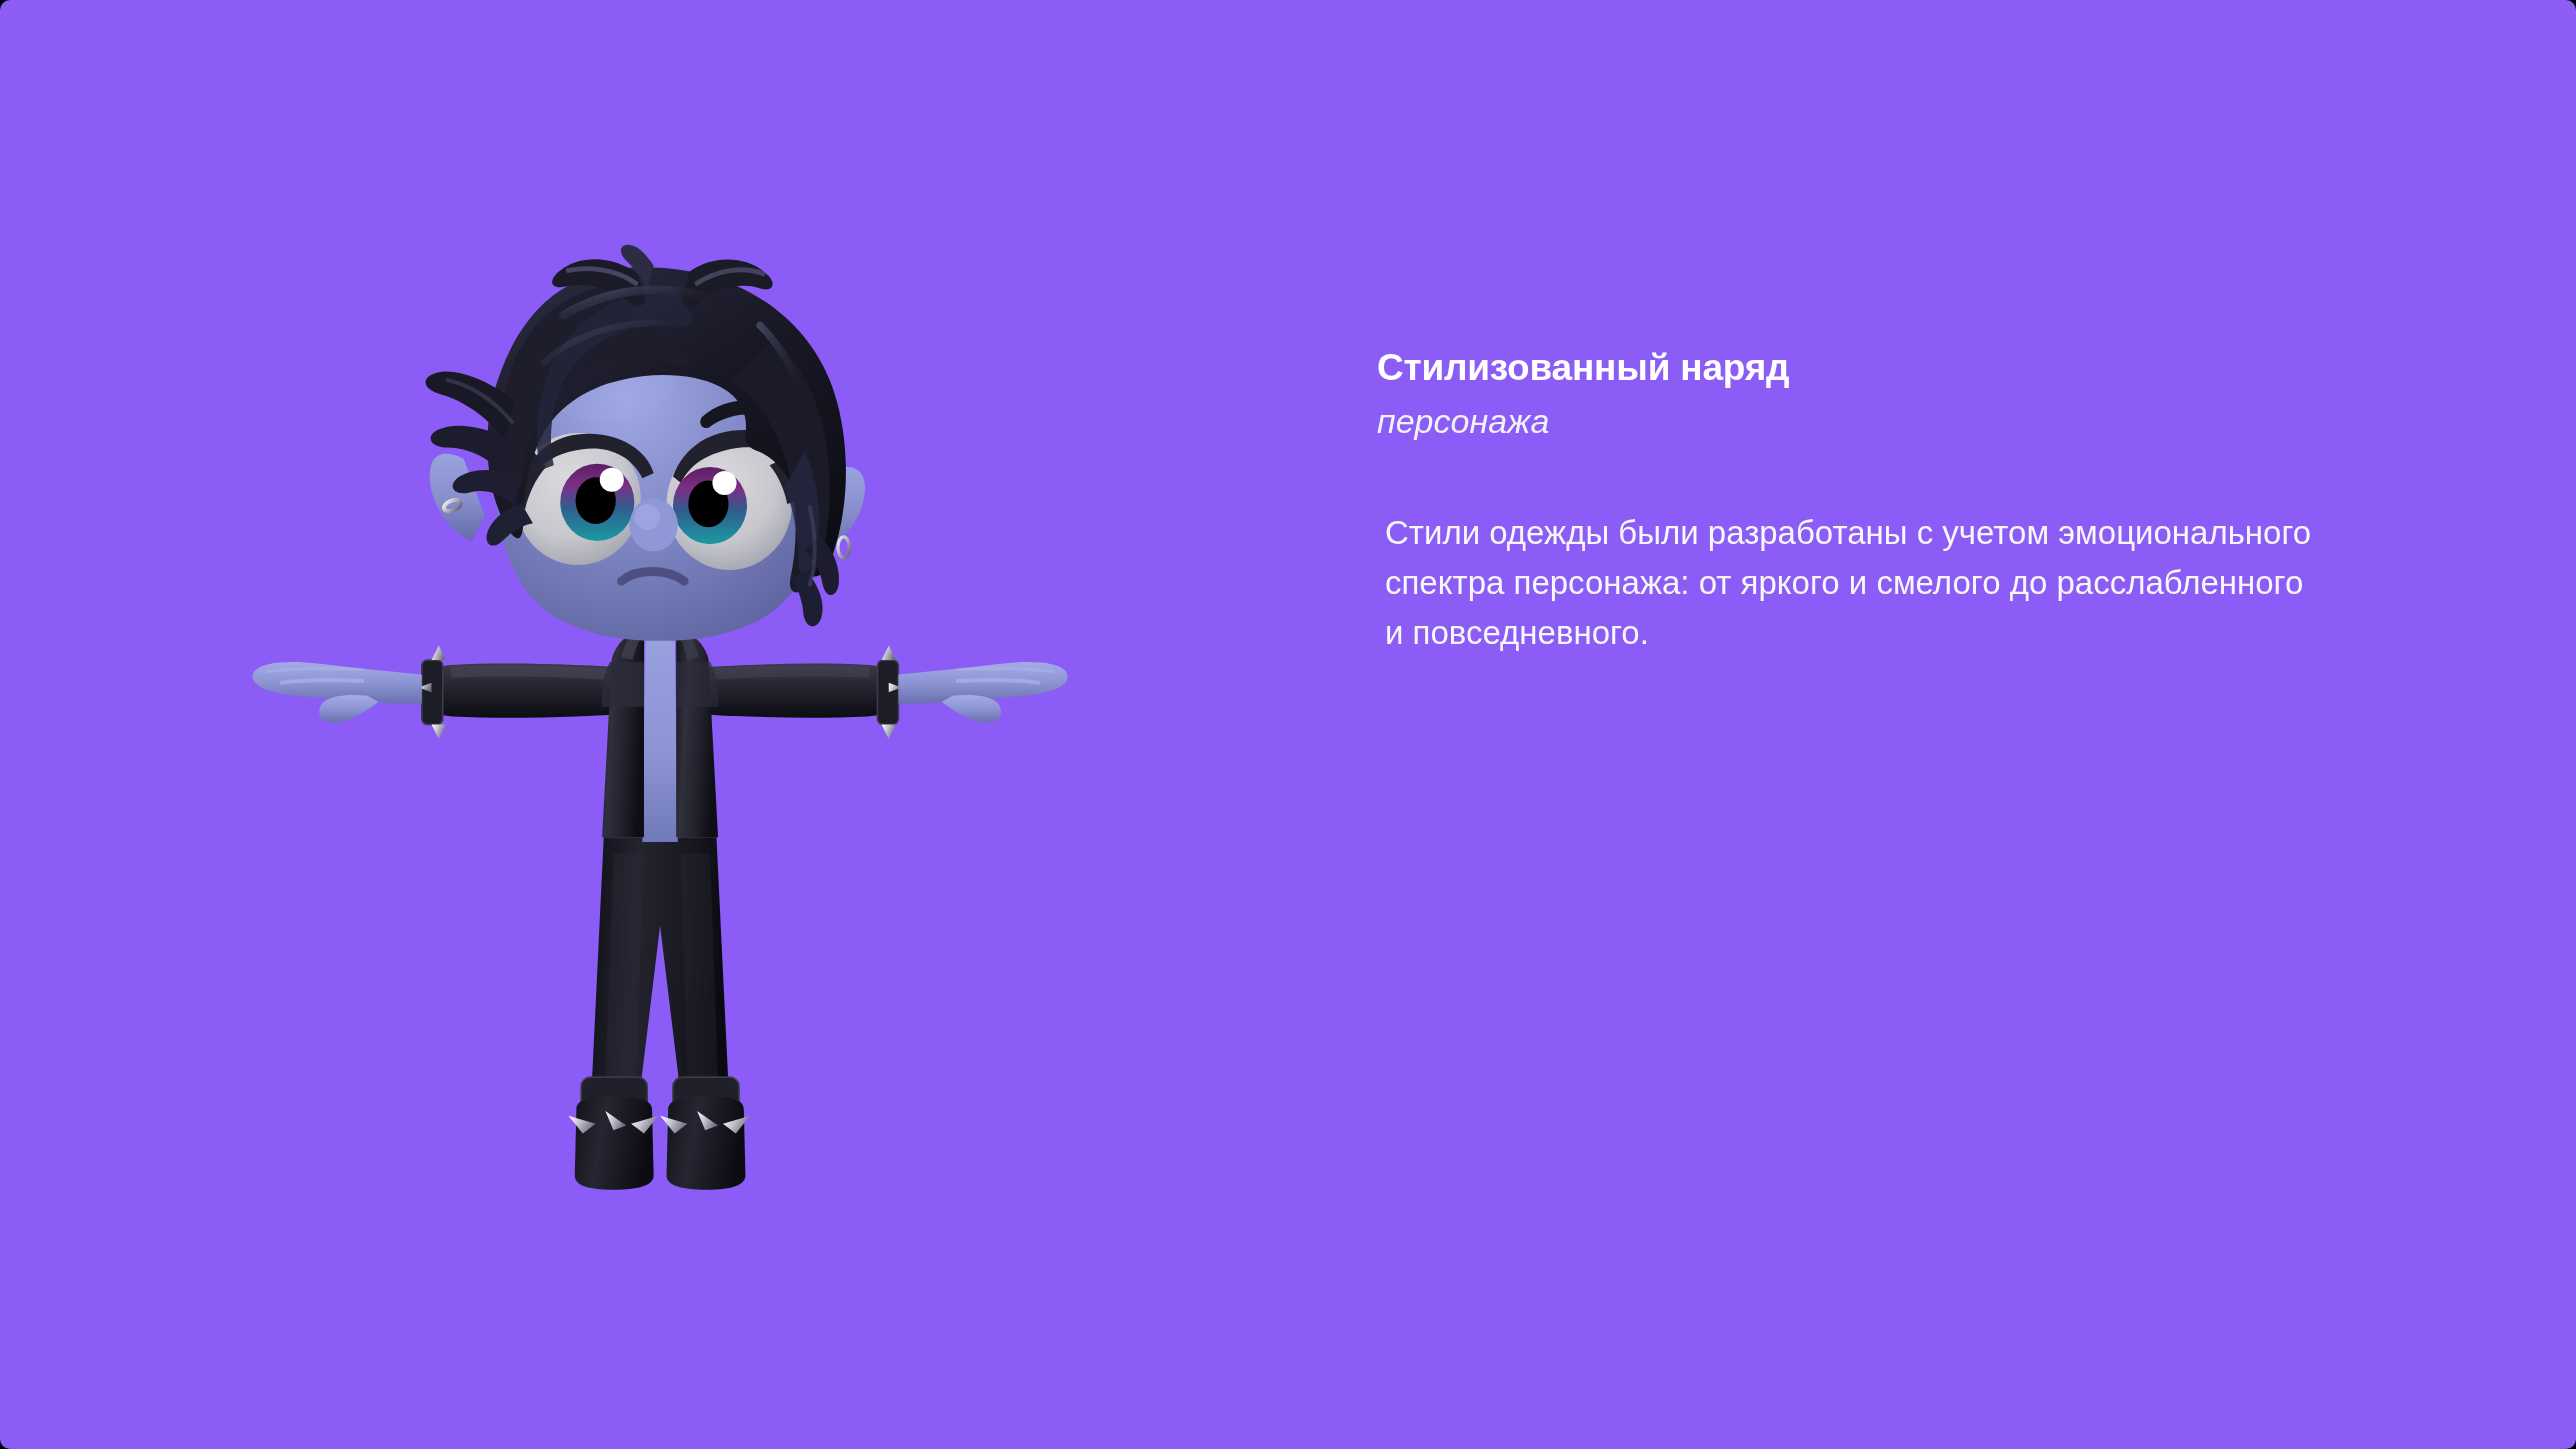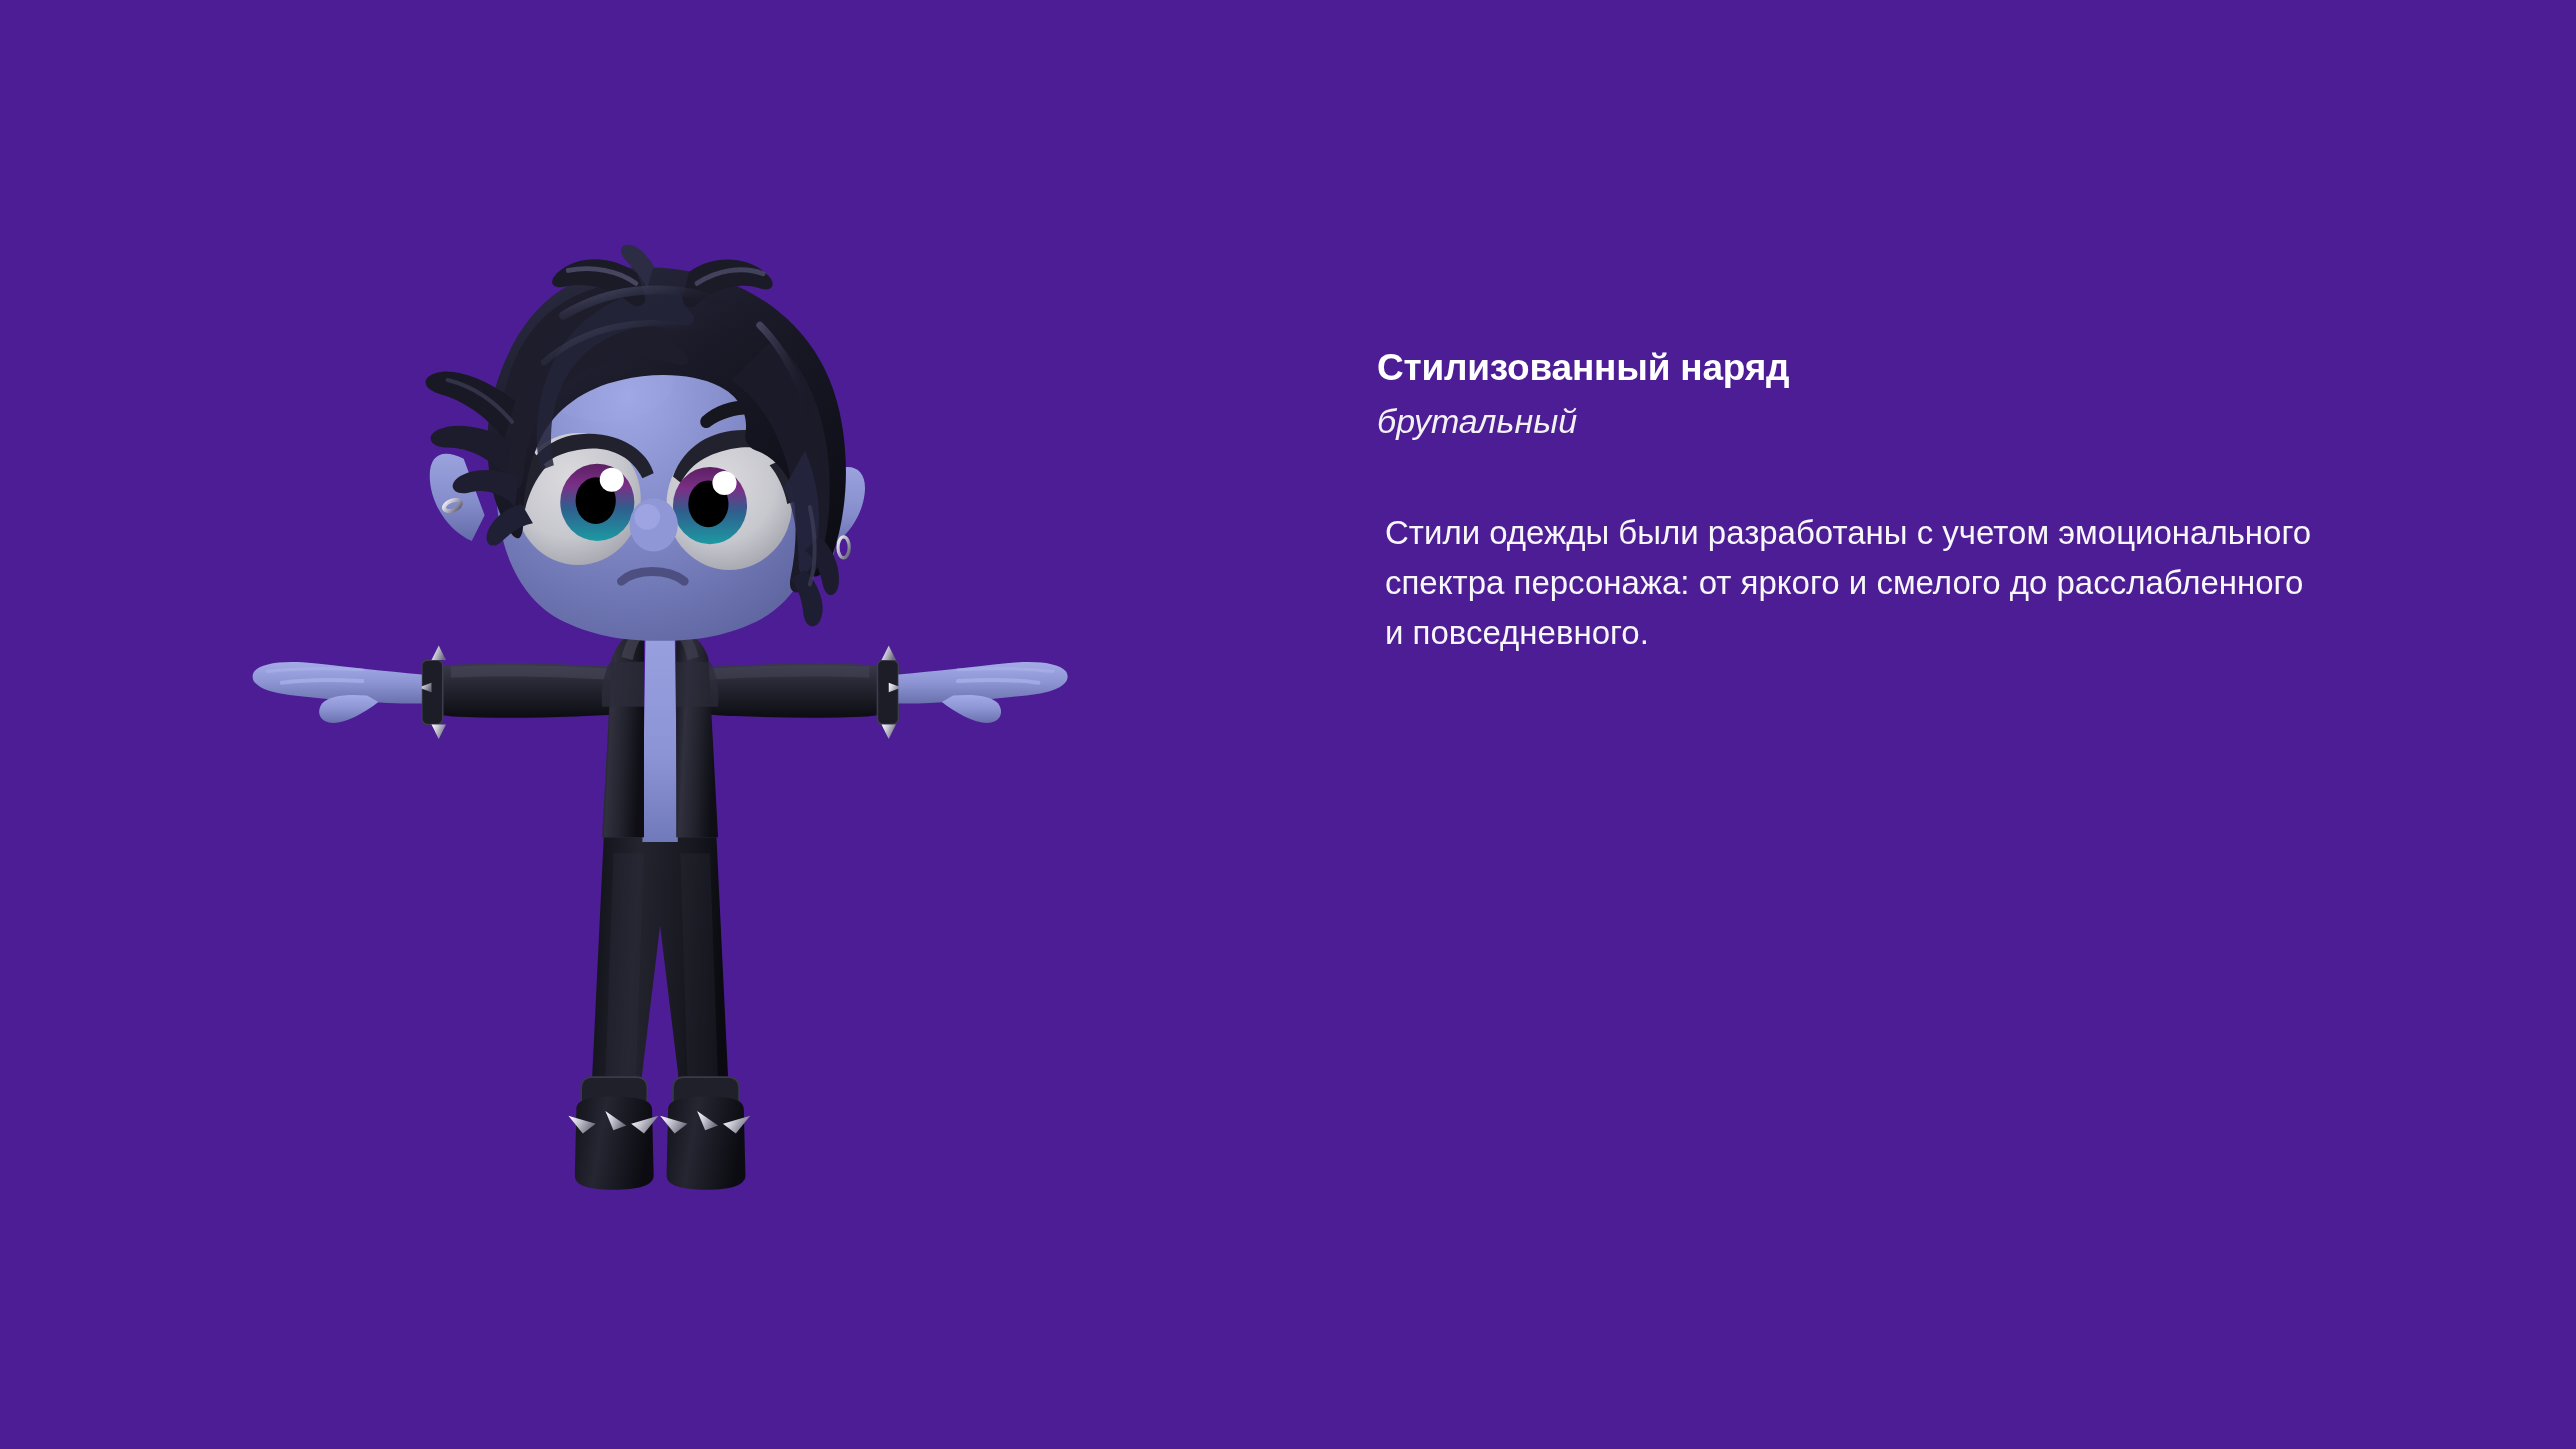--- a/index.html
+++ b/index.html
@@ -13,21 +13,22 @@
     height: 1449px;
     overflow: hidden;
     font-family: "Liberation Sans", sans-serif;
     position: relative;
   }
 
   
   .stage {
     position: absolute;
     inset: 0;
-    background: #4c1d95;
+    background: #8b5cf6;
+    border-radius: 10px;
   }
 
   
   .character-zone {
     position: absolute;
     left: 0;
     top: 0;
     width: 1288px;
     height: 1449px;
   }
@@ -322,18 +323,18 @@
         <path d="M706 336 C736 330 768 336 790 352" stroke="#6a6a90" stroke-width="6" fill="none" stroke-linecap="round" opacity="0.55"></path>
         <path d="M866 352 C890 336 922 330 948 340" stroke="#6a6a90" stroke-width="6" fill="none" stroke-linecap="round" opacity="0.5"></path>
         <path d="M556 472 C588 480 616 500 636 524" stroke="#4c4c6c" stroke-width="5" fill="none" stroke-linecap="round" opacity="0.5"></path>
         <path d="M1006 630 C1014 666 1014 702 1006 726" stroke="#50506e" stroke-width="5" fill="none" stroke-linecap="round" opacity="0.45"></path>
       </g>
     </svg>
   </div>
 
   <div class="text-panel">
     <h1 class="outfit-title">Стилизованный наряд</h1>
-    <div class="outfit-subtitle">брутальный</div>
+    <div class="outfit-subtitle">персонажа</div>
     <p class="outfit-description">Стили одежды были разработаны с учетом эмоционального спектра персонажа: от яркого и смелого до расслабленного и повседневного.</p>
   </div>
 
 </div>
 
 
 </body></html>

